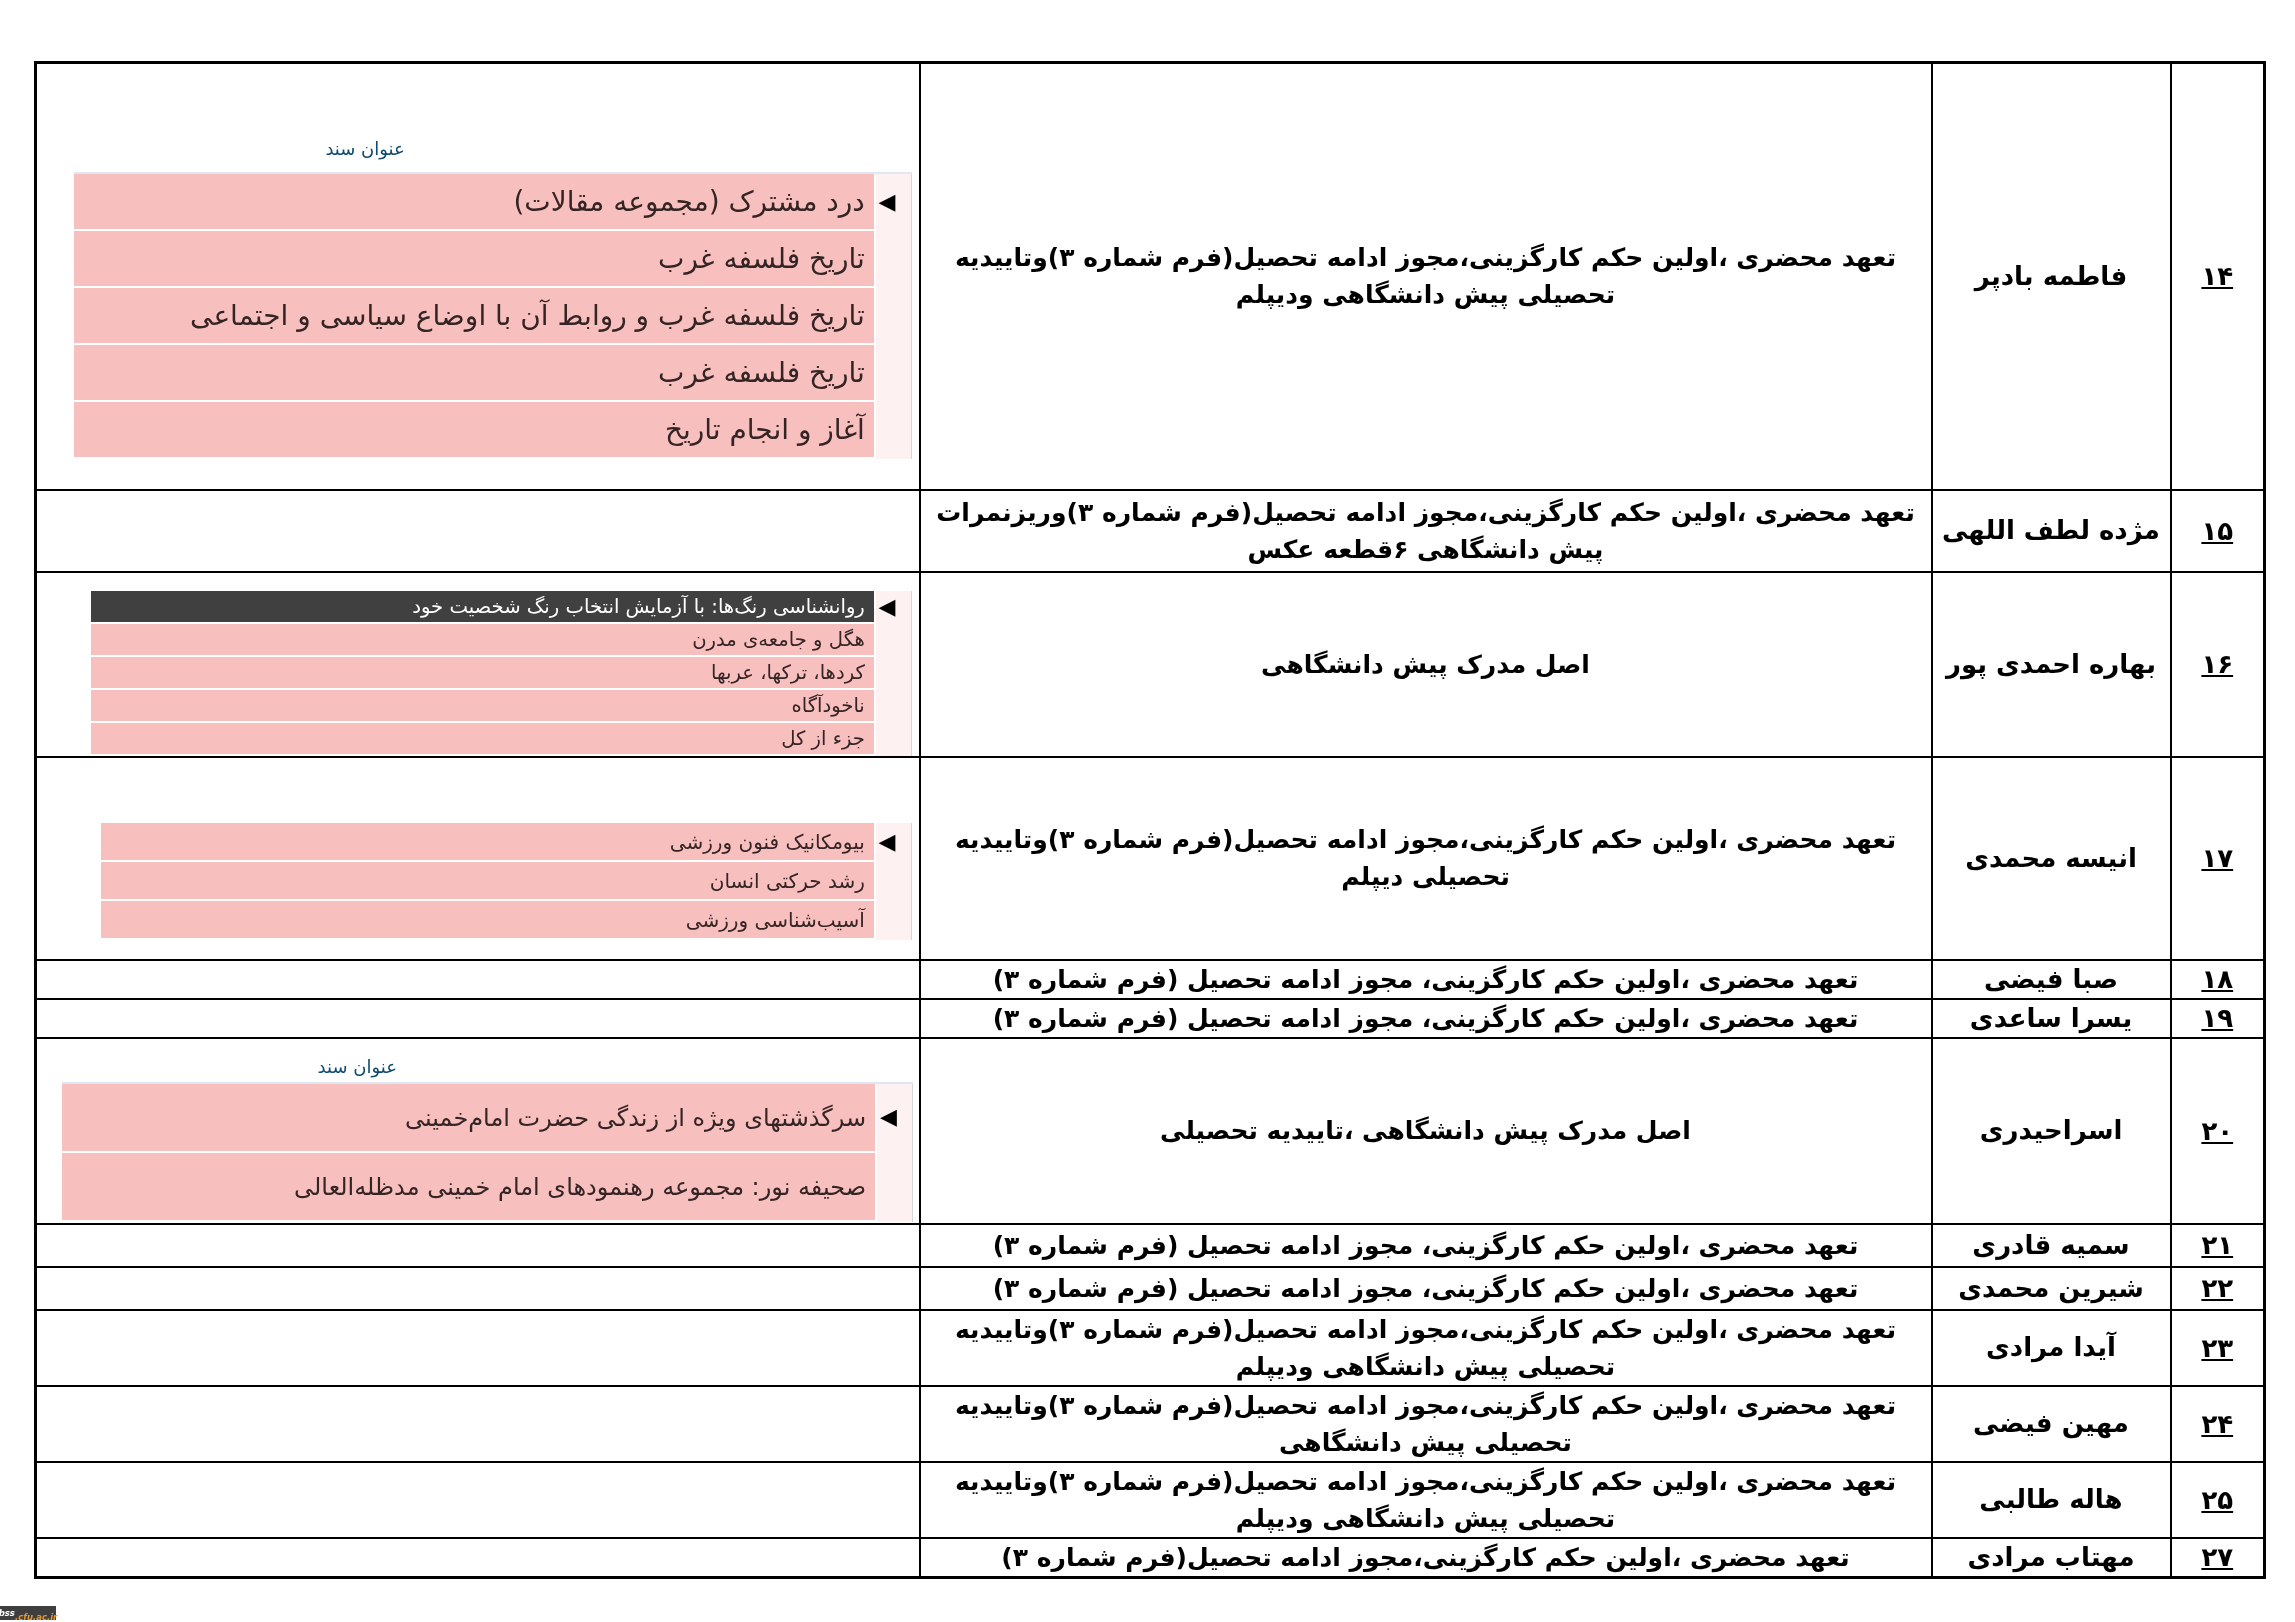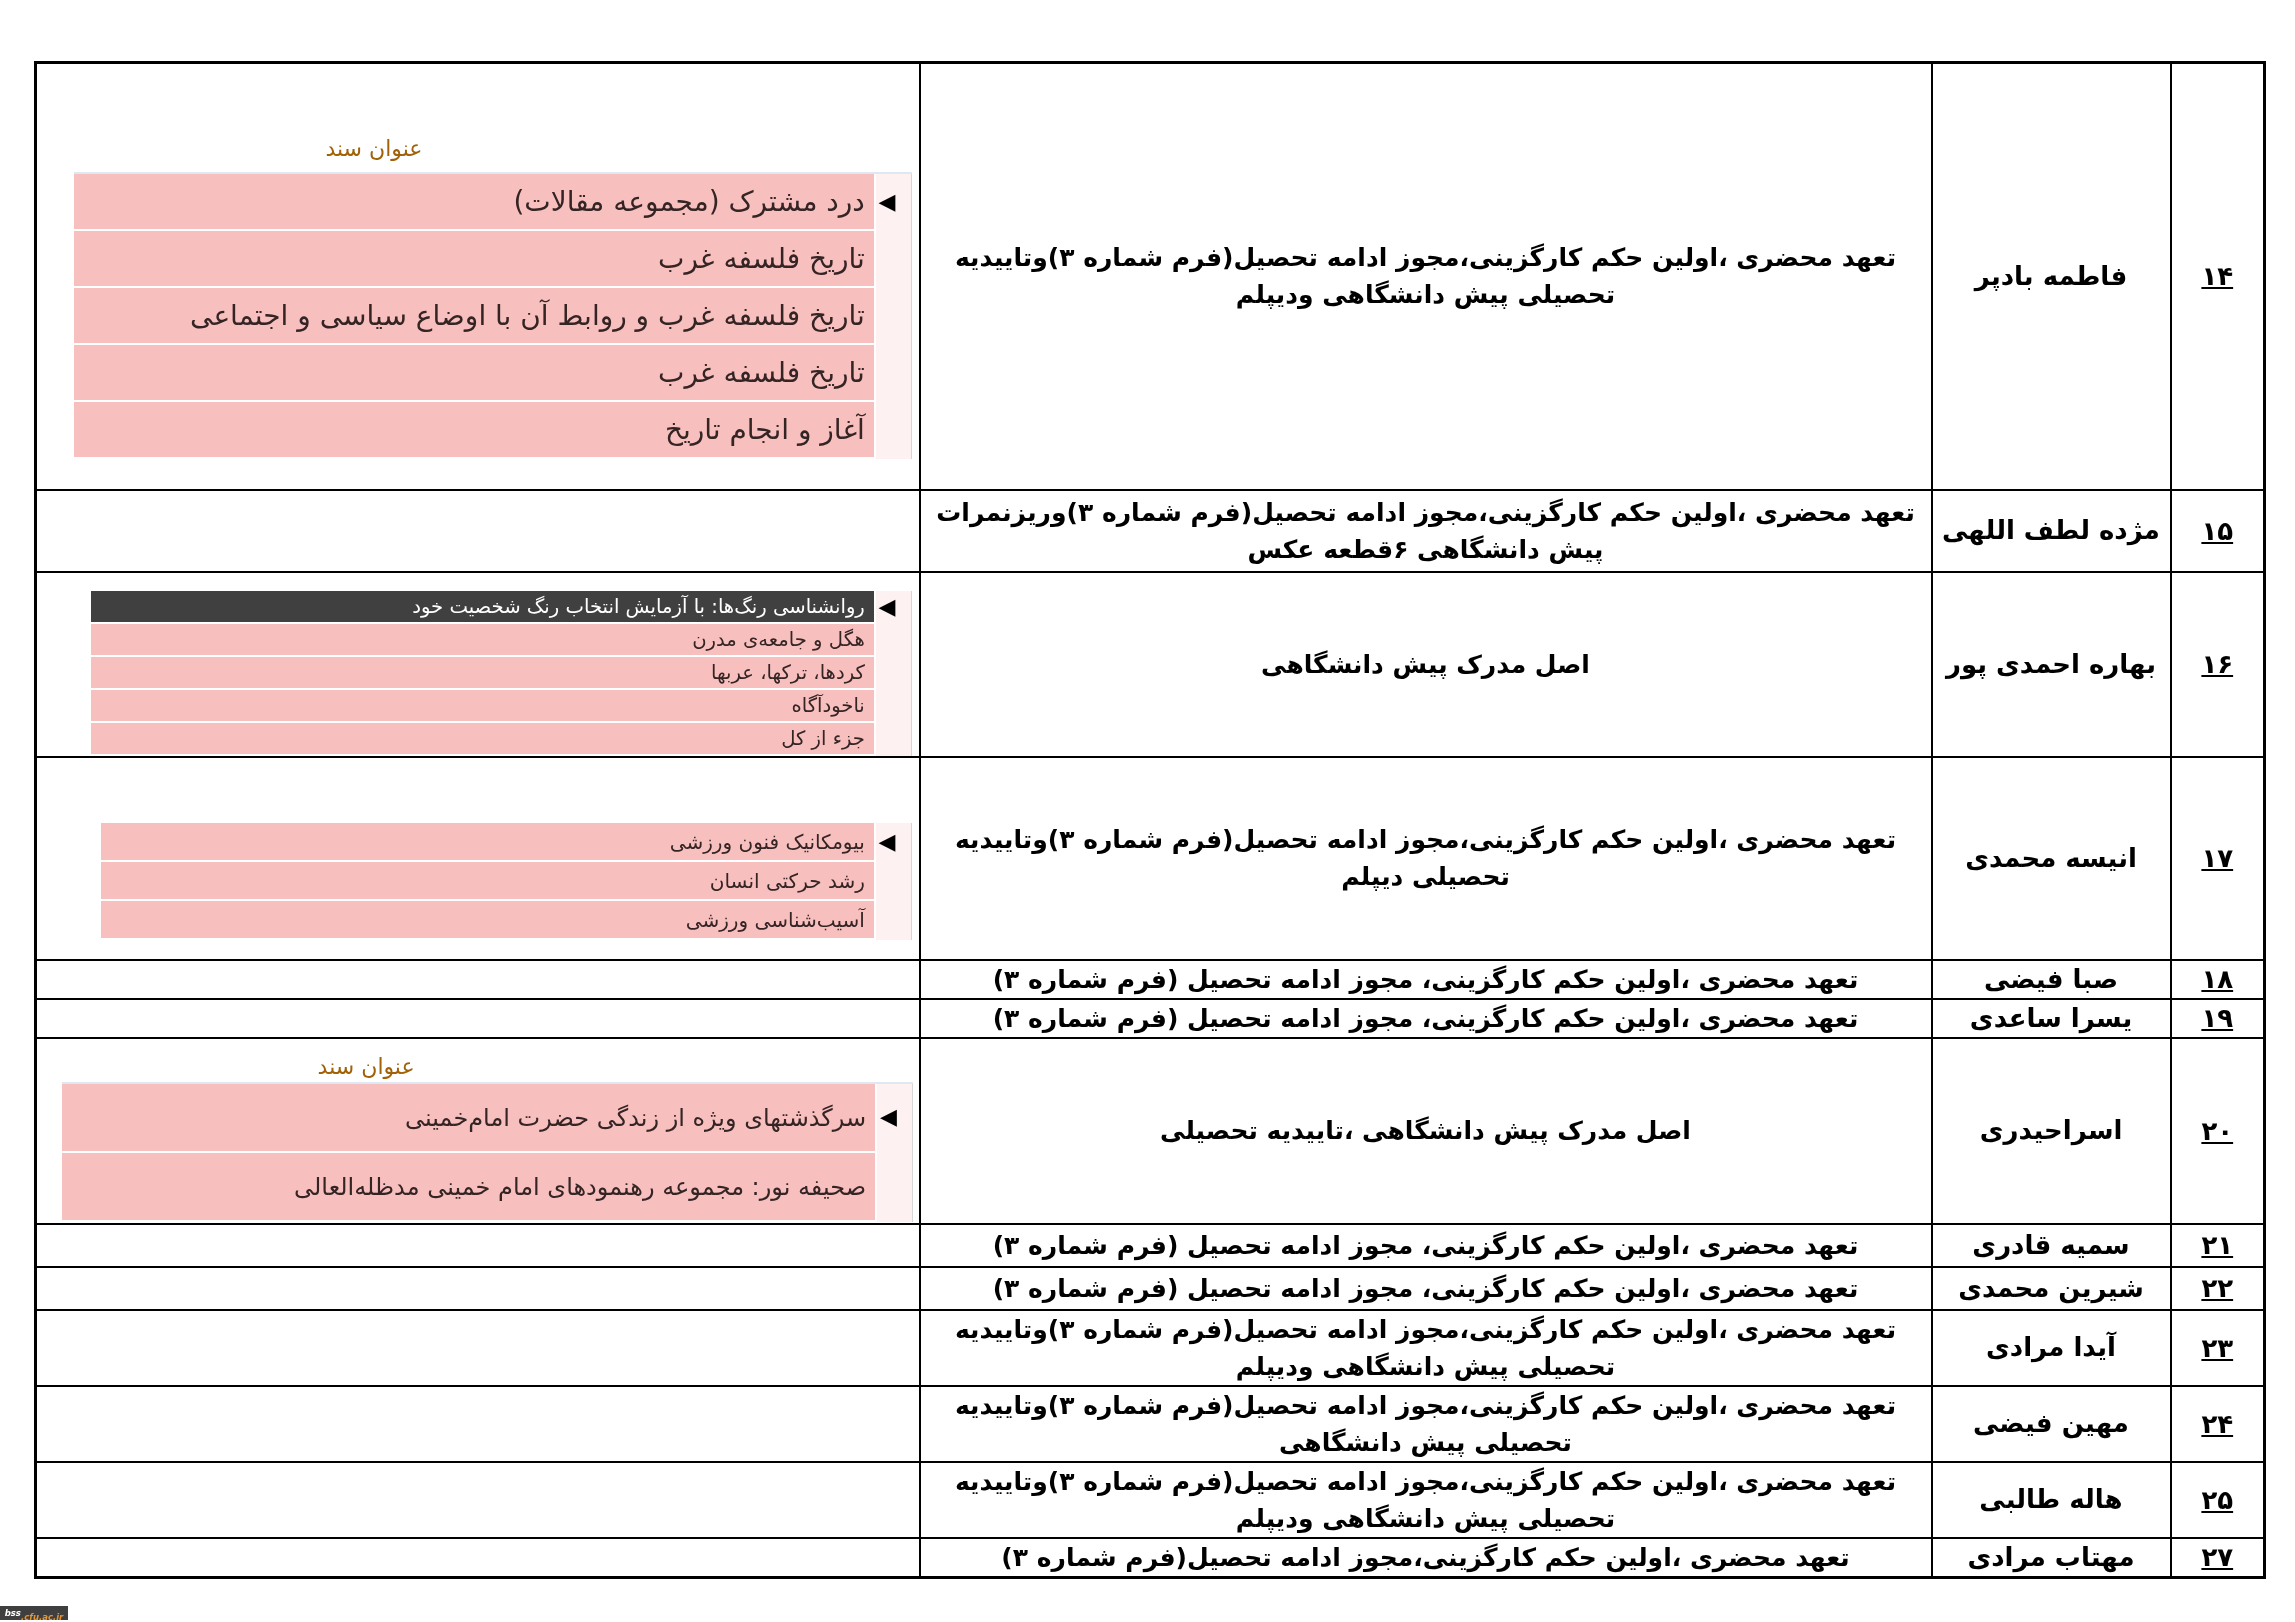--- a/index.html
+++ b/index.html
@@ -27,21 +27,21 @@
   .r22{height:43px}.r23{height:75px}.r24{height:75px}.r25{height:73px}
   .r27{height:37px}
   
   .shot{direction:rtl;position:relative;overflow:hidden;}
   .shot-a{width:838px;margin:33px 6.5px 0 auto;}
   .shot-b{width:821px;margin:18.3px 6.5px 0 auto;}
   .shot-c{width:811px;margin:47px 6.5px 0 auto;}
   .shot-d{width:851px;margin:13px 5.2px 0 auto;}
   .shot-header{
     height:46px;display:block;background:#fff;
-    font-size:22px;color:#a16207;line-height:46px;
+    font-size:18px;color:#0c4a6e;line-height:46px;
     text-align:left;padding-left:30%;
     border-bottom:2px solid #dfe8f2;white-space:nowrap;
   }
   .shot-d .shot-header{height:30px;line-height:30px;}
   .shot-body{display:flex;}
   .shot-gutter{
     width:35px;flex:0 0 35px;background:#fdf1f1;position:relative;
     border-left:2px solid #ffffff;border-right:1.3px solid #d6d6d6;
   }
   .shot-rows{flex:1 1 auto;min-width:0;}
@@ -57,21 +57,21 @@
   .shot-d .shot-row{height:67px;font-size:24px;}
   .marker{
     position:absolute;left:2.6px;font-size:22px;color:#000;line-height:1;
   }
   .shot-a .marker{top:17px;}
   .shot-b .marker{top:5.2px;}
   .shot-c .marker{top:7.9px;}
   .shot-d .marker{top:22px;}
   
   .watermark{
-    position:absolute;left:0;bottom:2.6px;width:68px;height:14.4px;
+    position:absolute;left:0;bottom:2.6px;width:56px;height:14.4px;
     background:#3f3f3f;display:flex;align-items:center;justify-content:center;
     font-size:8.5px;font-weight:bold;font-style:italic;direction:ltr;
     font-family:"DejaVu Sans",sans-serif;letter-spacing:0;
   }
   .watermark .wm-prefix{color:#ffffff;}
   .watermark .wm-suffix{color:#e8952f;margin-top:7px;}
 </style>
 </head>
 <body>
 

